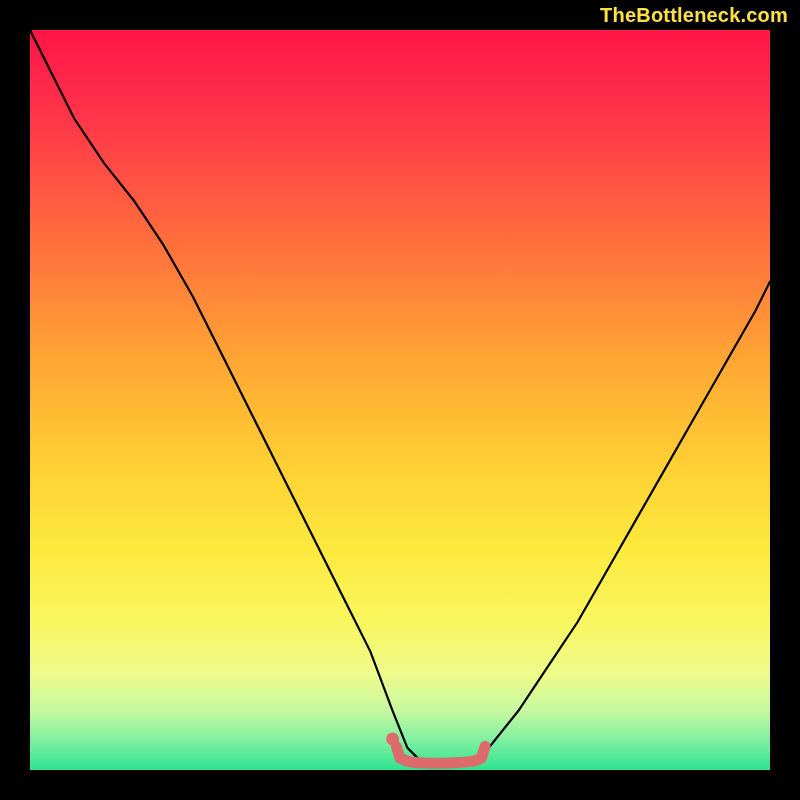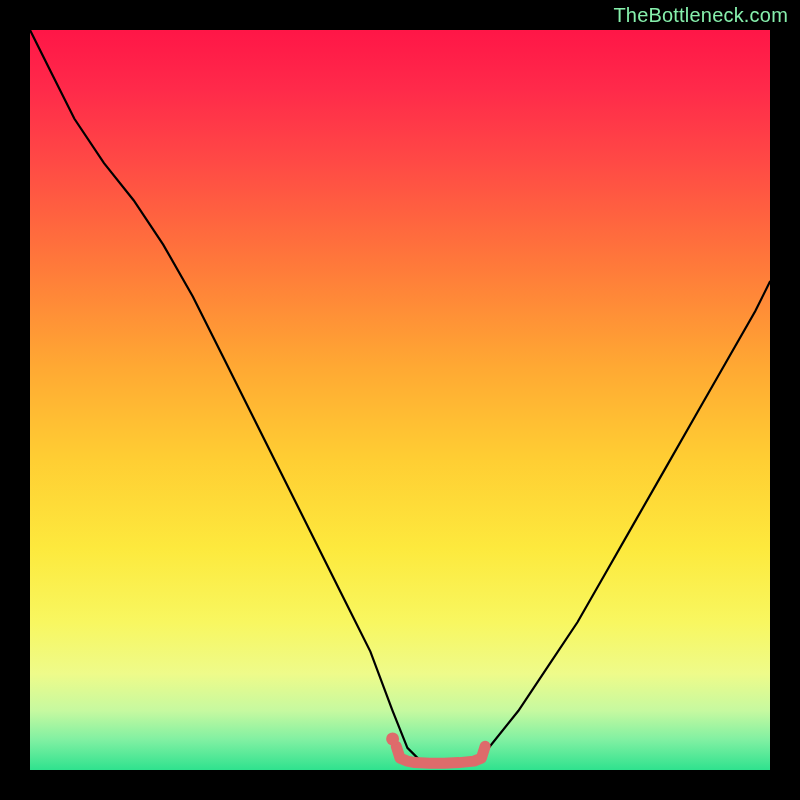--- a/index.html
+++ b/index.html
@@ -39,23 +39,23 @@
       #eefb8a 87%,
       #c6f9a0 92%,
       #7ff0a2 96%,
       #2fe28e 100%
     );
   }
   .watermark {
     position: absolute;
     top: 4px;
     right: 12px;
-    color: #86efac;
+    color: #fde047;
     font-size: 20px;
-    font-weight: 400;
+    font-weight: 700;
     letter-spacing: 0.2px;
     user-select: none;
   }
   svg.curves {
     position: absolute;
     left: 0;
     top: 0;
     width: 740px;
     height: 740px;
     overflow: visible;

